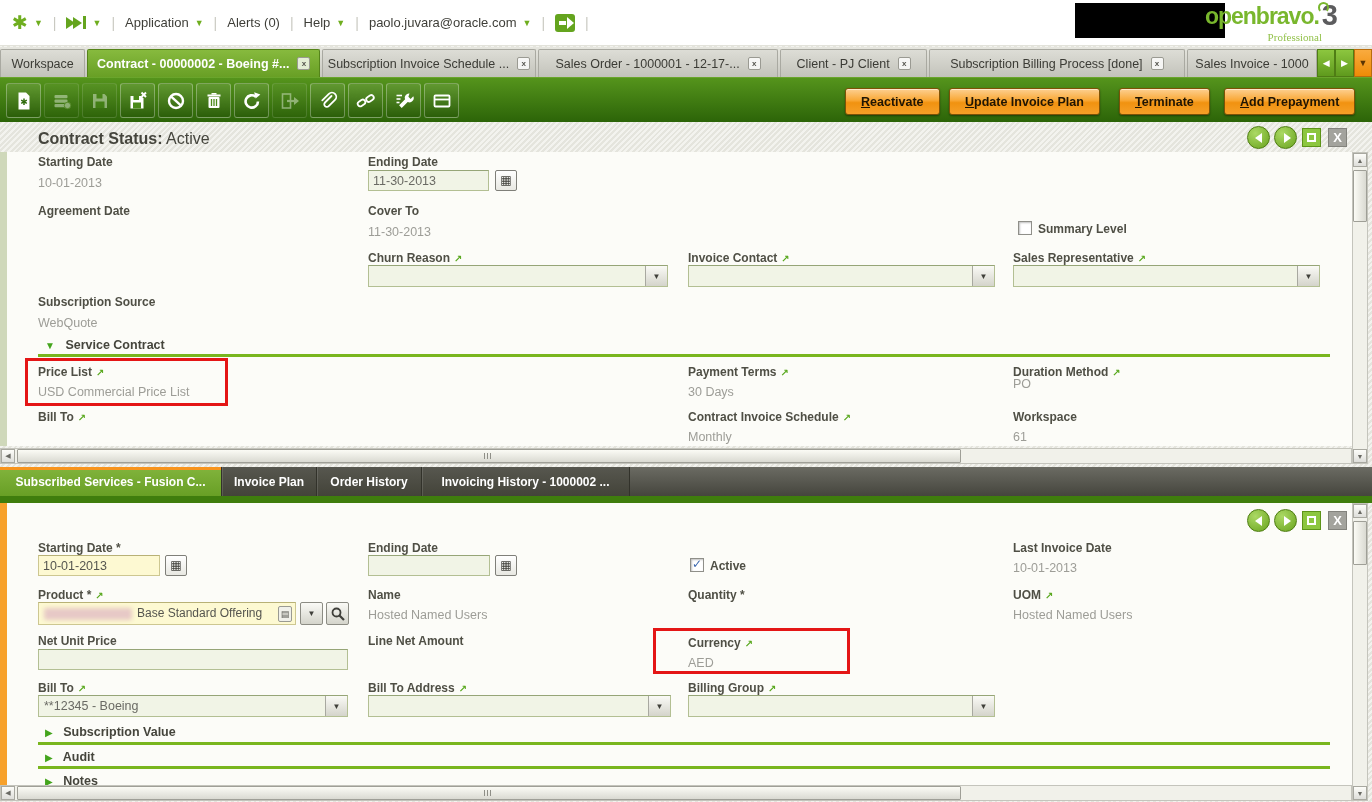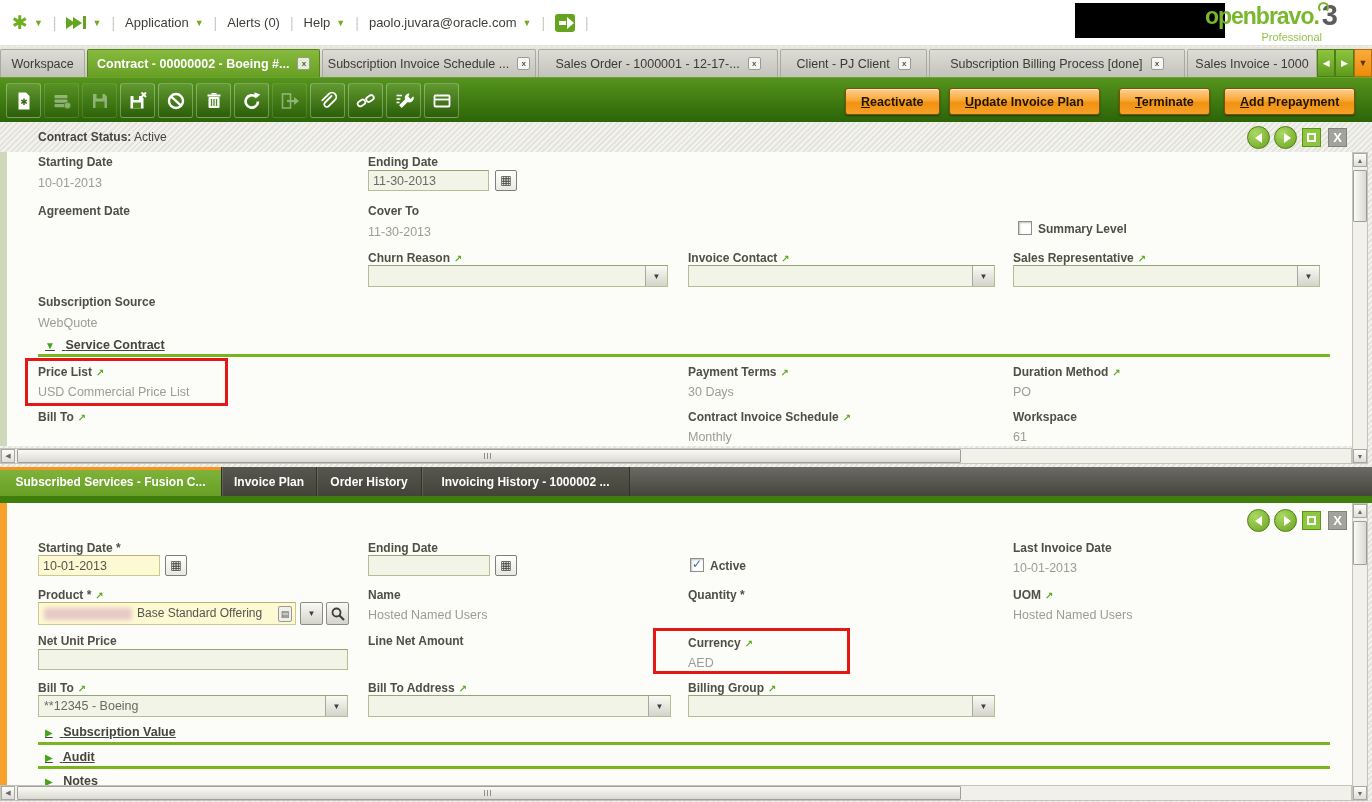--- a/index.html
+++ b/index.html
@@ -23,56 +23,56 @@
   .ff-ic b { width:3px; height:13px; background:#64a41e; margin-left:1px; }
   .logout-ic { width:20px; height:18px; background:#64a41e; border-radius:3px; position:relative; }
   .logout-ic::before { content:""; position:absolute; left:4px; top:7px; width:7px; height:4px; background:#fff; }
   .logout-ic::after { content:""; position:absolute; right:1px; top:3px; border-left:7px solid #fff; border-top:6px solid transparent; border-bottom:6px solid transparent; }
   .redact-box { position:absolute; left:1075px; top:3px; width:150px; height:35px; background:#000; }
   .logo { position:absolute; right:34px; top:5px; text-align:right; line-height:1; }
   .logo-row { display:flex; align-items:flex-start; }
   .logo-brand { font-size:23px; font-weight:bold; color:#79b72d; letter-spacing:-1px; }
   .logo-three { font-size:29px; font-weight:bold; color:#5c5c5e; margin-left:3px; margin-top:-4px; position:relative; }
   .logo-three::before { content:""; position:absolute; left:-4px; top:1px; width:7px; height:7px; border:2px solid #79b72d; border-radius:50%; border-bottom-color:transparent; }
-  .logo-edition { font-size:11px; color:#93c24c; margin-top:2px; padding-right:16px; }
+  .logo-edition { font-size:11px; color:#93c24c; margin-top:2px; padding-right:16px;font-family:Liberation Serif, serif; }
 
   
   .tabbar { position:absolute; left:0; top:47px; width:1372px; height:30px; background:linear-gradient(#e6e6df,#c7c7bf); display:flex; align-items:flex-end; }
   .tab { height:28px; display:flex; align-items:center; justify-content:center; gap:8px; padding:0 10px; font-size:12.5px; color:#3b3b35; background:linear-gradient(#dddDD6,#c3c3bb); border:1px solid #a9a9a1; border-bottom:none; border-radius:2px 2px 0 0; margin-right:2px; overflow:hidden; white-space:nowrap; cursor:pointer; }
   .tab.active { background:linear-gradient(#87ba3e,#689f25); color:#fff; border-color:#55841a; font-weight:bold;justify-content:center; }
   .tab-close { width:13px; height:13px; flex:0 0 13px; background:rgba(255,255,255,.8); border:1px solid #9a9a92; border-radius:2px; font-size:8px; line-height:11px; text-align:center; color:#55554f; font-weight:bold; }
   .tab-nav { height:28px; width:19px; display:flex; align-items:center; justify-content:center; border:1px solid #4f7d15; color:#fff; font-size:9px; cursor:pointer; }
   .tab-nav.green { background:linear-gradient(#8cc63f,#5f9a1d); }
   .tab-nav.orange { background:linear-gradient(#f9ab3f,#ee8b06); color:#5a3403; border-color:#b96d0c; }
 
   
   .toolbar { position:absolute; left:0; top:77px; width:1372px; height:45px; background:linear-gradient(#55941c,#2c6408); border-top:1px solid #6aa52c; }
   .tico { position:absolute; top:5px; width:35px; height:35px; border:1px solid rgba(255,255,255,.3); border-radius:3px; background:linear-gradient(rgba(255,255,255,.1),rgba(0,0,0,.1)); display:flex; align-items:center; justify-content:center; cursor:pointer; }
   .tico.disabled { opacity:.42; cursor:default; }
   .obtn { position:absolute; top:10px; height:27px; padding:0 15px; background:linear-gradient(#fdd091,#f9a836 45%,#f19210 55%,#f6a028); border:1px solid #7e5206; border-radius:3px; font-weight:bold; font-size:12.5px; color:#201503; cursor:pointer; box-shadow:inset 0 1px 0 rgba(255,255,255,.5), 0 1px 2px rgba(0,0,0,.4); font-family:inherit; }
   .obtn::first-letter { text-decoration:underline; }
 
   
   .statusbar { position:absolute; left:0; top:122px; width:1372px; height:30px; }
-  .status-text { position:absolute; left:38px; top:8px; font-size:12px; color:#45453d; }
+  .status-text { position:absolute; left:38px; top:8px; font-size:16px; color:#45453d; }
   .status-text b { font-weight:bold; }
 
   
   .panel { position:absolute; left:0; width:1352px; background:#fcfcf8; }
   .edge-strip { position:absolute; left:0; top:0; width:7px; height:100%; }
   .lbl { position:absolute; font-size:12px; font-weight:bold; color:#4f4f45; white-space:nowrap; }
   .val { position:absolute; font-size:12.5px; color:#9d9d97; white-space:nowrap; }
   .linkic { color:#58a81d; font-weight:bold; font-size:10px; margin-left:4px; }
   .inp { position:absolute; height:21px; background:#f1f4e6; border:1px solid #b3bf93; border-top-color:#96a577; font-size:12.5px; color:#6a6a64; padding:0 4px; font-family:inherit; }
   .inp.yellow { background:#fdf9d2; border-color:#cdc791; border-top-color:#b8b176; color:#55554f; }
   .calbtn { position:absolute; width:22px; height:21px; background:linear-gradient(#ffffff,#e8e8e2); border:1px solid #7f7f79; border-radius:2px; font-size:12px; text-align:center; line-height:19px; color:#3f3f3a; cursor:pointer; }
   .selbox { position:absolute; height:22px; background:#f1f4e6; border:1px solid #b3bf93; border-top-color:#96a577; cursor:pointer; }
   .selbox .stext { position:absolute; left:5px; top:3px; font-size:12.5px; color:#6a6a64; white-space:nowrap; }
   .sbtn { position:absolute; right:0; top:0; width:22px; height:100%; background:linear-gradient(#fafaf6,#d4d4cb); border-left:1px solid #a8a8a0; color:#3f3f3a; font-size:8px; text-align:center; display:flex; align-items:center; justify-content:center; }
-  .sect { position:absolute; font-size:12.5px; font-weight:bold; color:#45453c; white-space:nowrap; cursor:pointer;text-decoration:underline; }
+  .sect { position:absolute; font-size:12.5px; font-weight:bold; color:#45453c; white-space:nowrap; cursor:pointer; }
   .sect .tri { color:#44a51d; font-size:10px; margin-right:7px; }
   .sect-line { position:absolute; left:38px; width:1292px; height:3px; background:#79b61e; }
   .redbox { position:absolute; border:3px solid #e41616; pointer-events:none; }
   .cb { position:absolute; width:14px; height:14px; background:#fff; border:1px solid #8f8f89; box-shadow:inset 1px 1px 2px rgba(0,0,0,.25); font-size:12px; line-height:11px; text-align:center; color:#3a66ad; font-weight:bold; cursor:pointer; }
 
   
   .navcirc { position:absolute; width:23px; height:23px; border-radius:50%; background:radial-gradient(circle at 35% 30%, #abd964, #69a31e); border:1px solid #4e7d12; cursor:pointer; }
   .navcirc::after { content:""; position:absolute; top:6px; }
   .navcirc.prev::after { left:7px; border-top:5px solid transparent; border-bottom:5px solid transparent; border-right:7px solid #fff; }
   .navcirc.next::after { left:9px; border-top:5px solid transparent; border-bottom:5px solid transparent; border-left:7px solid #fff; }
@@ -351,21 +351,21 @@
   <div class="sect-line" style="top:202px"></div>
 
   <div class="lbl" style="left:38px; top:213px"><span>Price List</span><span class="linkic">↗</span></div>
   <div class="val" style="left:38px; top:233px">USD Commercial Price List</div>
   <div class="redbox" style="left:25px; top:206px; width:203px; height:48px"></div>
 
   <div class="lbl" style="left:688px; top:213px"><span>Payment Terms</span><span class="linkic">↗</span></div>
   <div class="val" style="left:688px; top:233px">30 Days</div>
 
   <div class="lbl" style="left:1013px; top:213px"><span>Duration Method</span><span class="linkic">↗</span></div>
-  <div class="val" style="left:1013px; top:233px">PO</div>
+  <div class="val" style="left:1013px; top:225px">PO</div>
 
   <div class="lbl" style="left:38px; top:258px"><span>Bill To</span><span class="linkic">↗</span></div>
 
   <div class="lbl" style="left:688px; top:258px"><span>Contract Invoice Schedule</span><span class="linkic">↗</span></div>
   <div class="val" style="left:688px; top:278px">Monthly</div>
 
   <div class="lbl" style="left:1013px; top:258px"><span>Workspace</span></div>
   <div class="val" style="left:1013px; top:278px">61</div>
 </div>
 

